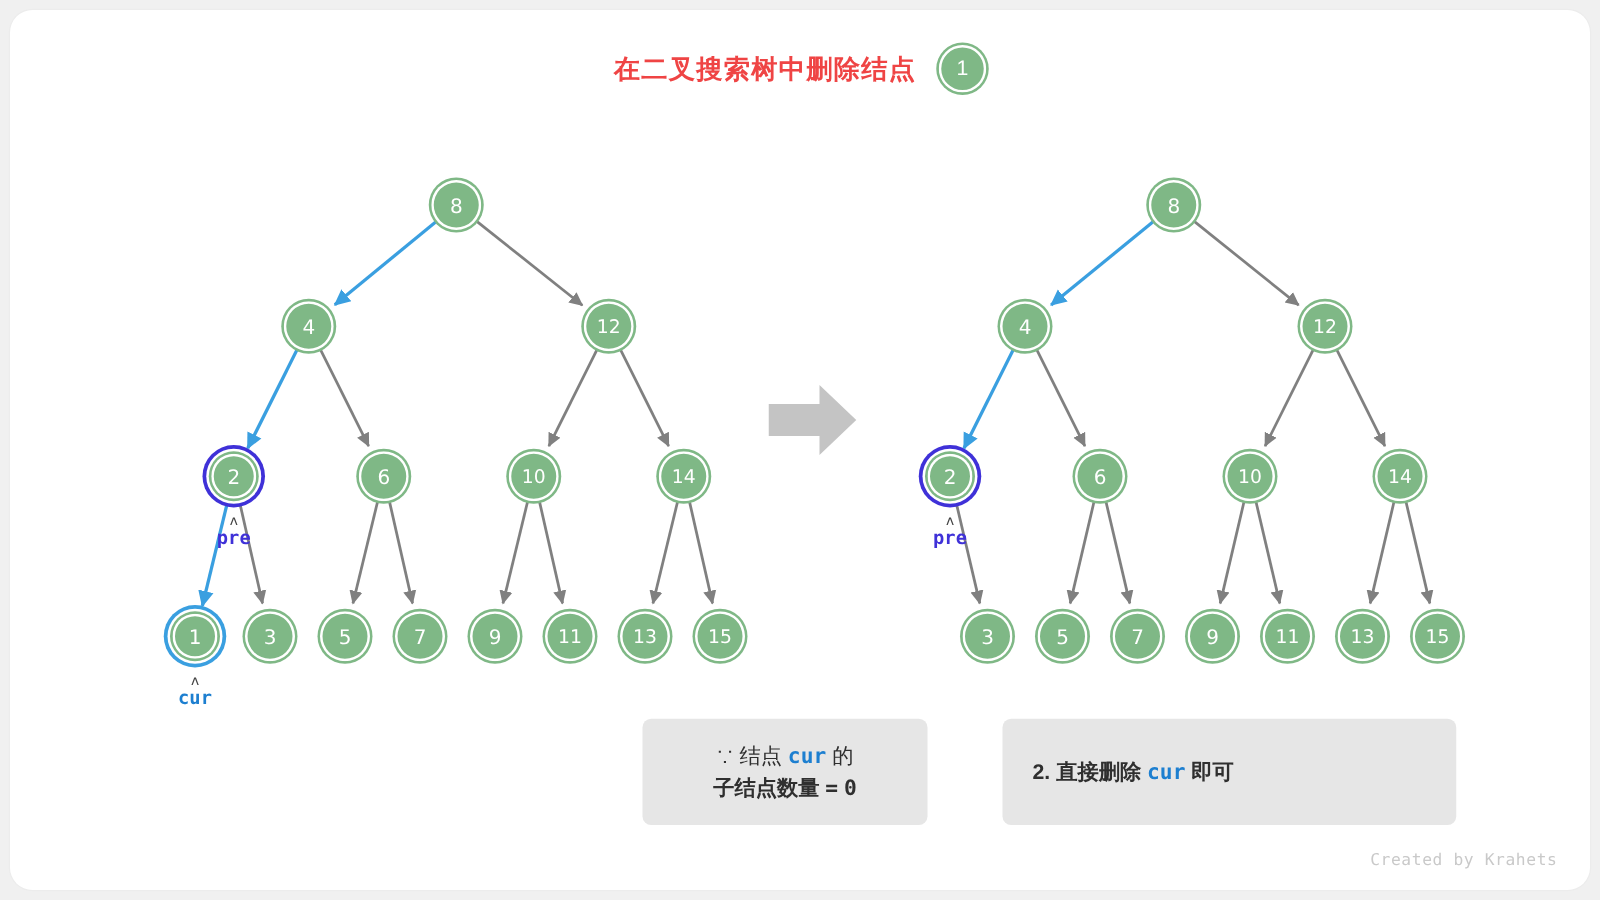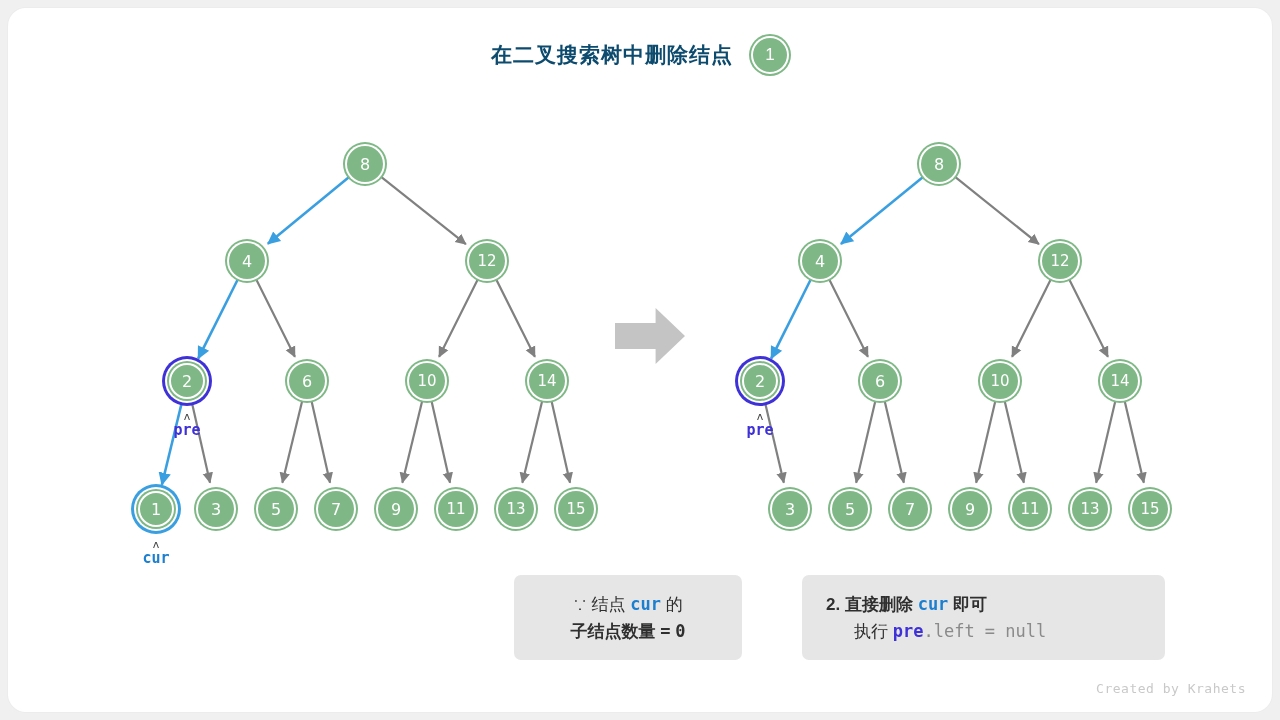--- a/index.html
+++ b/index.html
@@ -29,21 +29,21 @@
     top: 28px;
     width: 1264px;
     display: flex;
     align-items: center;
     justify-content: center;
     gap: 18px;
   }
   #title-text {
     font-size: 21px;
     font-weight: bold;
-    color: #0c4a6e;
+    color: #ef4444;
     letter-spacing: 1px;
     white-space: nowrap;
   }
   #title-badge {
     width: 38px;
     height: 38px;
     border-radius: 50%;
     background: #7fb886;
     box-shadow: inset 0 0 0 2px #ffffff, 0 0 0 2px #7fb886;
     color: #ffffff;
@@ -252,20 +252,16 @@
       <span class="num-mono">0</span>
     </div>
   </div>
 
   <div id="caption-3" class="caption">
     <div class="cap-line">
       <span class="bold">2. 直接删除</span>
       <span class="mono blue">cur</span>
       <span class="bold">即可</span>
     </div>
-    <div class="cap-line cap-line-2">
-      <span>执行</span>
-      <span class="mono indigo">pre</span><span class="gray">.left = null</span>
-    </div>
   </div>
 
   <div id="credit">Created by Krahets</div>
 </div>
 
 </body></html>

